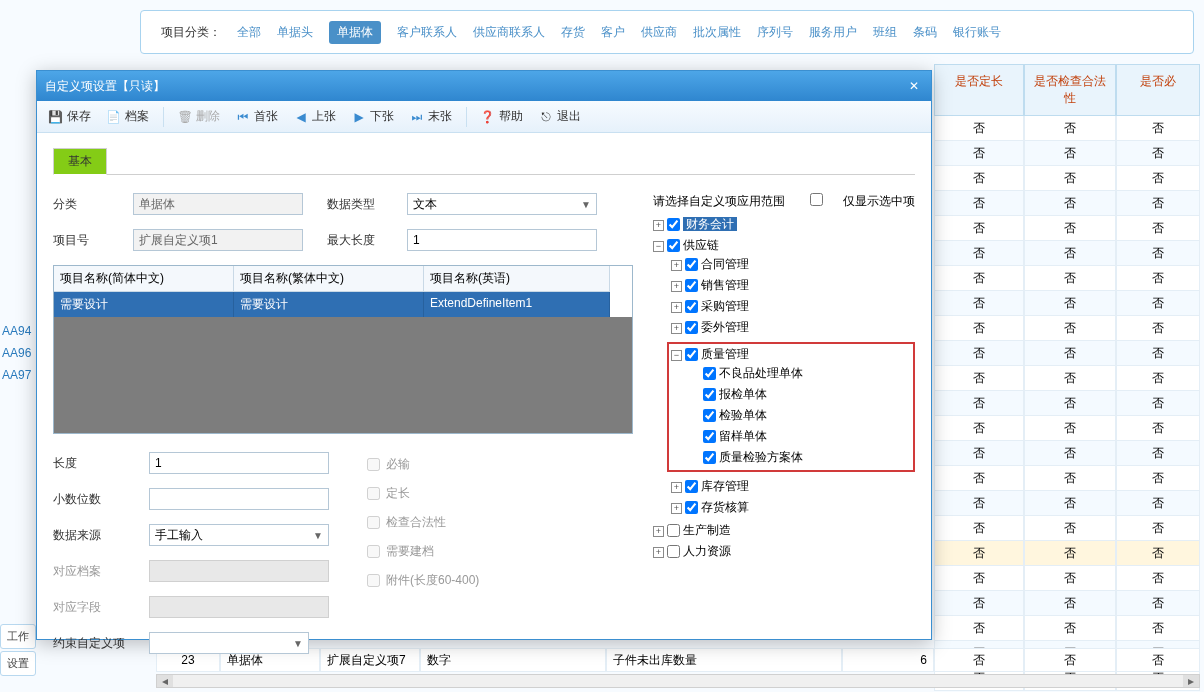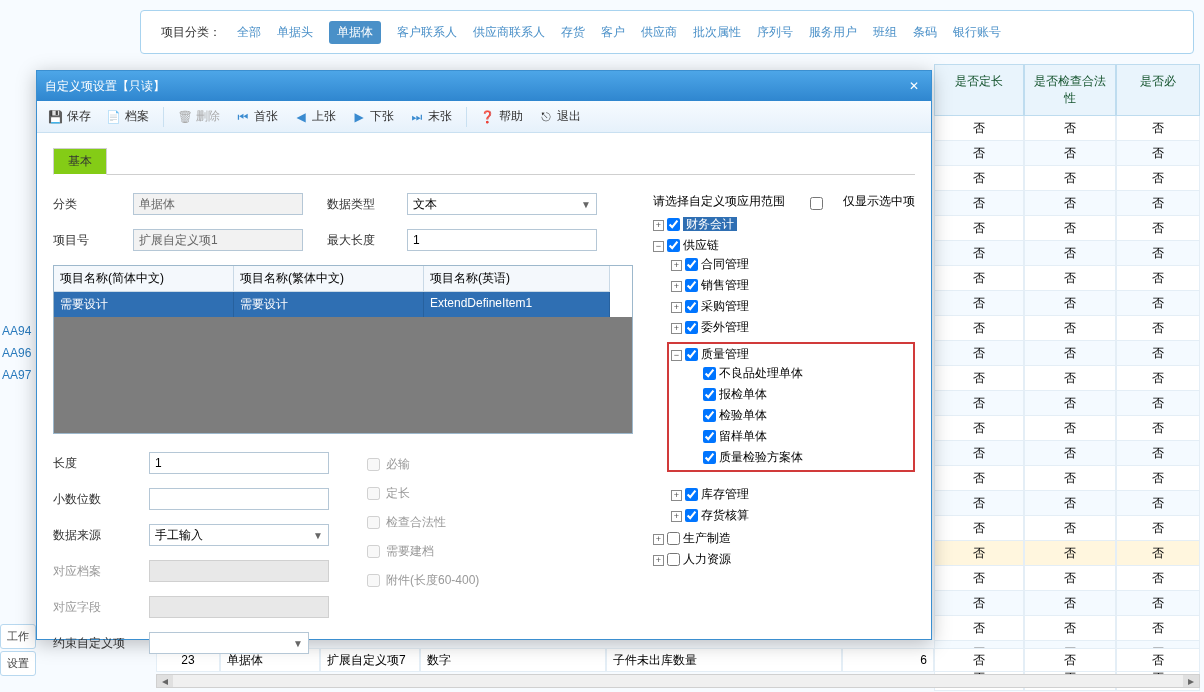--- a/index.html
+++ b/index.html
@@ -13,21 +13,21 @@
 
 
 .side-snips { position: absolute; left: 0; top: 320px; color: #2a7bbd; }
 .side-snips div { padding: 4px 2px; }
 .side-tabs { position: absolute; left: 0; bottom: 14px; }
 .side-tabs div { padding: 4px 6px; border: 1px solid #b8d8ef; border-radius: 3px; margin-bottom: 2px; background: #fff; color: #444; font-size: 11px; }
 
 
 .bg-table { position: absolute; top: 64px; left: 934px; right: 4px; }
 .bg-table .hdr, .bg-table .row { display: grid; grid-template-columns: 90px 92px 84px; }
-.bg-table .hdr span { background: #e9f4fc; border: 1px solid #bedcef; padding: 8px 4px; text-align: center; color: #14532d; }
+.bg-table .hdr span { background: #e9f4fc; border: 1px solid #bedcef; padding: 8px 4px; text-align: center; color: #c2410c; }
 .bg-table .row span { border: 1px solid #e4eef6; border-top: none; padding: 4px 4px; text-align: center; background: #fff; height: 25px; display: flex; align-items: center; justify-content: center; }
 .bg-table .row.alt span { background: #f4faff; }
 .bg-table .row.hl span { background: #fff6de; }
 
 .bottom-row { position: absolute; bottom: 20px; left: 156px; right: 4px; display: grid; grid-template-columns: 64px 100px 100px 186px 1fr 92px 90px 92px 84px; }
 .bottom-row span { border: 1px solid #e4eef6; padding: 4px 6px; background: #fff; height: 24px; display: flex; align-items: center; }
 .bottom-row span.num { justify-content: center; }
 .scrollbar-h { position: absolute; bottom: 4px; left: 156px; right: 4px; height: 14px; background: #f0f0f0; border: 1px solid #d0d0d0; }
 .scrollbar-h .thumb-l, .scrollbar-h .thumb-r { width: 16px; height: 100%; background: #e0e0e0; position: absolute; display: flex; align-items: center; justify-content: center; color: #666; }
 .scrollbar-h .thumb-l { left: 0; } .scrollbar-h .thumb-r { right: 0; }
@@ -74,21 +74,21 @@
 
 .right-panel .rp-head { display: flex; justify-content: space-between; align-items: center; margin-bottom: 4px; }
 .tree { border: none; height: 430px; overflow: auto; }
 .tree ul { list-style: none; padding-left: 18px; }
 .tree > ul { padding-left: 0; }
 .tree li { padding: 2px 0; white-space: nowrap; }
 .tree .tgl { display: inline-flex; width: 11px; height: 11px; border: 1px solid #8a8a8a; align-items: center; justify-content: center; font-size: 9px; line-height: 1; color: #555; margin-right: 3px; cursor: pointer; background: #fff; }
 .tree .spacer { display: inline-block; width: 14px; }
 .tree input[type=checkbox] { margin-right: 3px; vertical-align: middle; }
 .tree .sel-node { background: #2f6fb3; color: #fff; padding: 0 3px; }
-.redbox { border: 2px solid #d13a3a; padding: 2px; margin: 2px 0 10px -4px; }
+.redbox { border: 2px solid #d13a3a; padding: 2px; margin: 2px 0 2px -4px; }
 
 </style>
 </head>
 <body>
 
 <div class="filter-bar">
   <span class="label">项目分类：</span>
   <span class="item">全部</span>
   <span class="item">单据头</span>
   <span class="item active">单据体</span>
@@ -393,21 +393,21 @@
                 <input type="checkbox" disabled="" style="">
                 <span>附件(长度60-400)</span>
               </label>
           </div>
         </div>
       </div>
 
       <div class="right-panel">
         <div class="rp-head">
           <span>请选择自定义项应用范围</span>
-          <label style="display:flex;align-items:flex-end;gap:20px">
+          <label style="display:flex;align-items:flex-start;gap:20px">
               <input type="checkbox" style="">
               <span>仅显示选中项</span>
             </label>
         </div>
         <div class="tree">
           <ul>
             <li><span class="tgl">+</span><input type="checkbox" checked="" style=""><span class="sel-node">财务会计</span></li>
             <li><span class="tgl">−</span><input type="checkbox" checked="" style=""><span>供应链</span>
               <ul>
                 <li><span class="tgl">+</span><input type="checkbox" checked="" style=""><span>合同管理</span></li>

